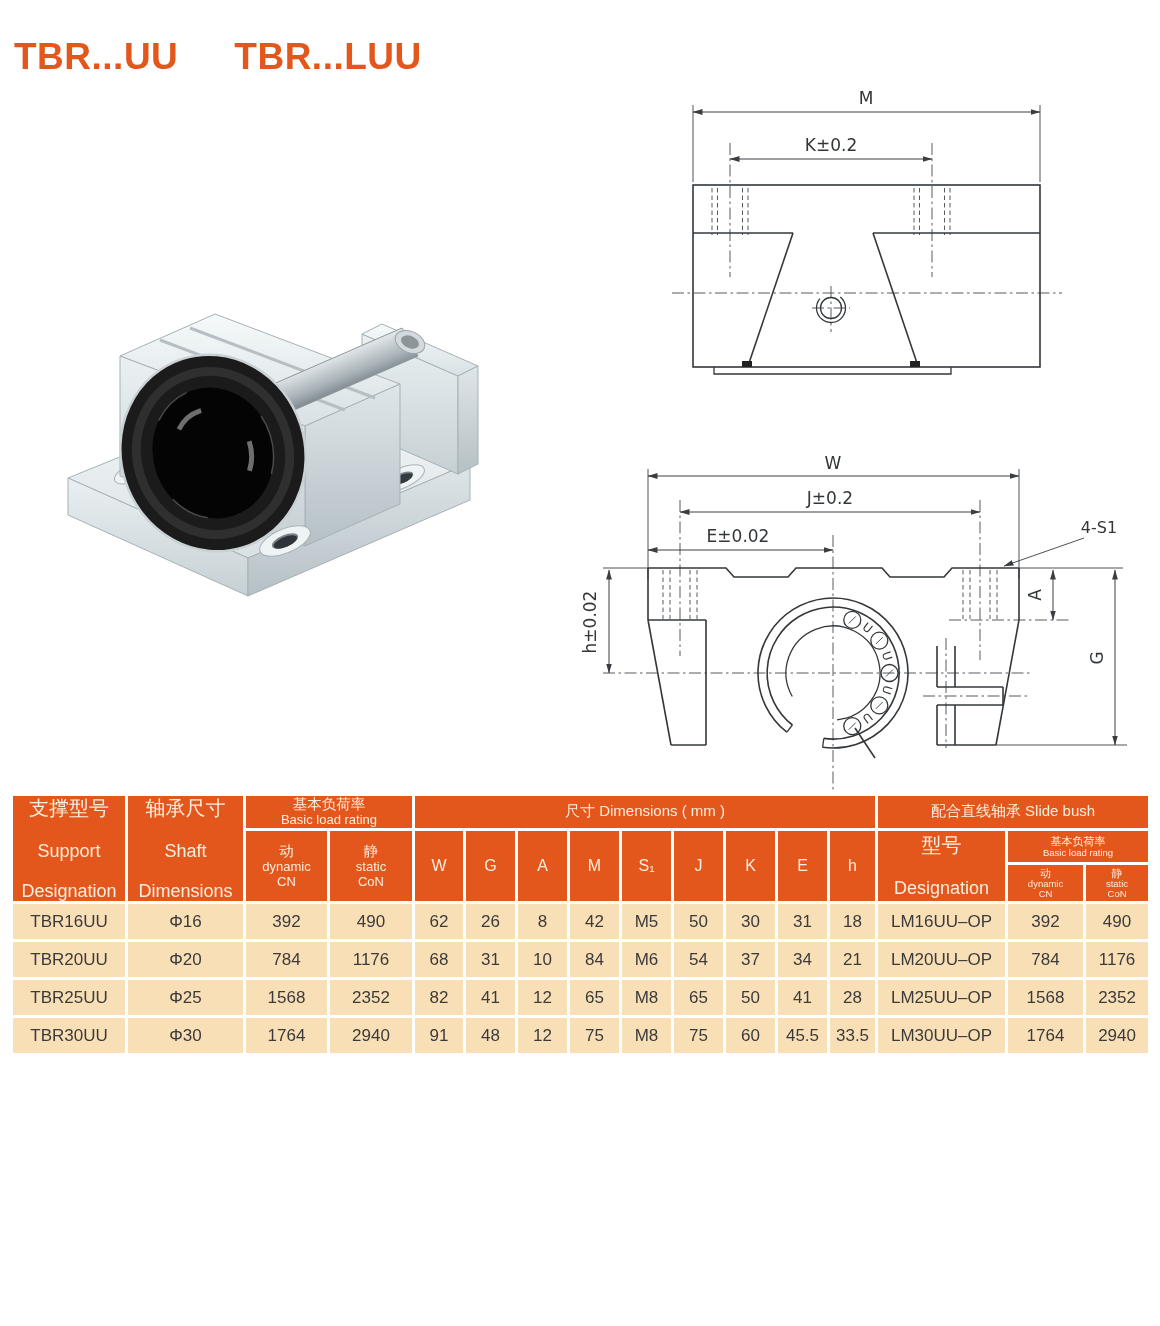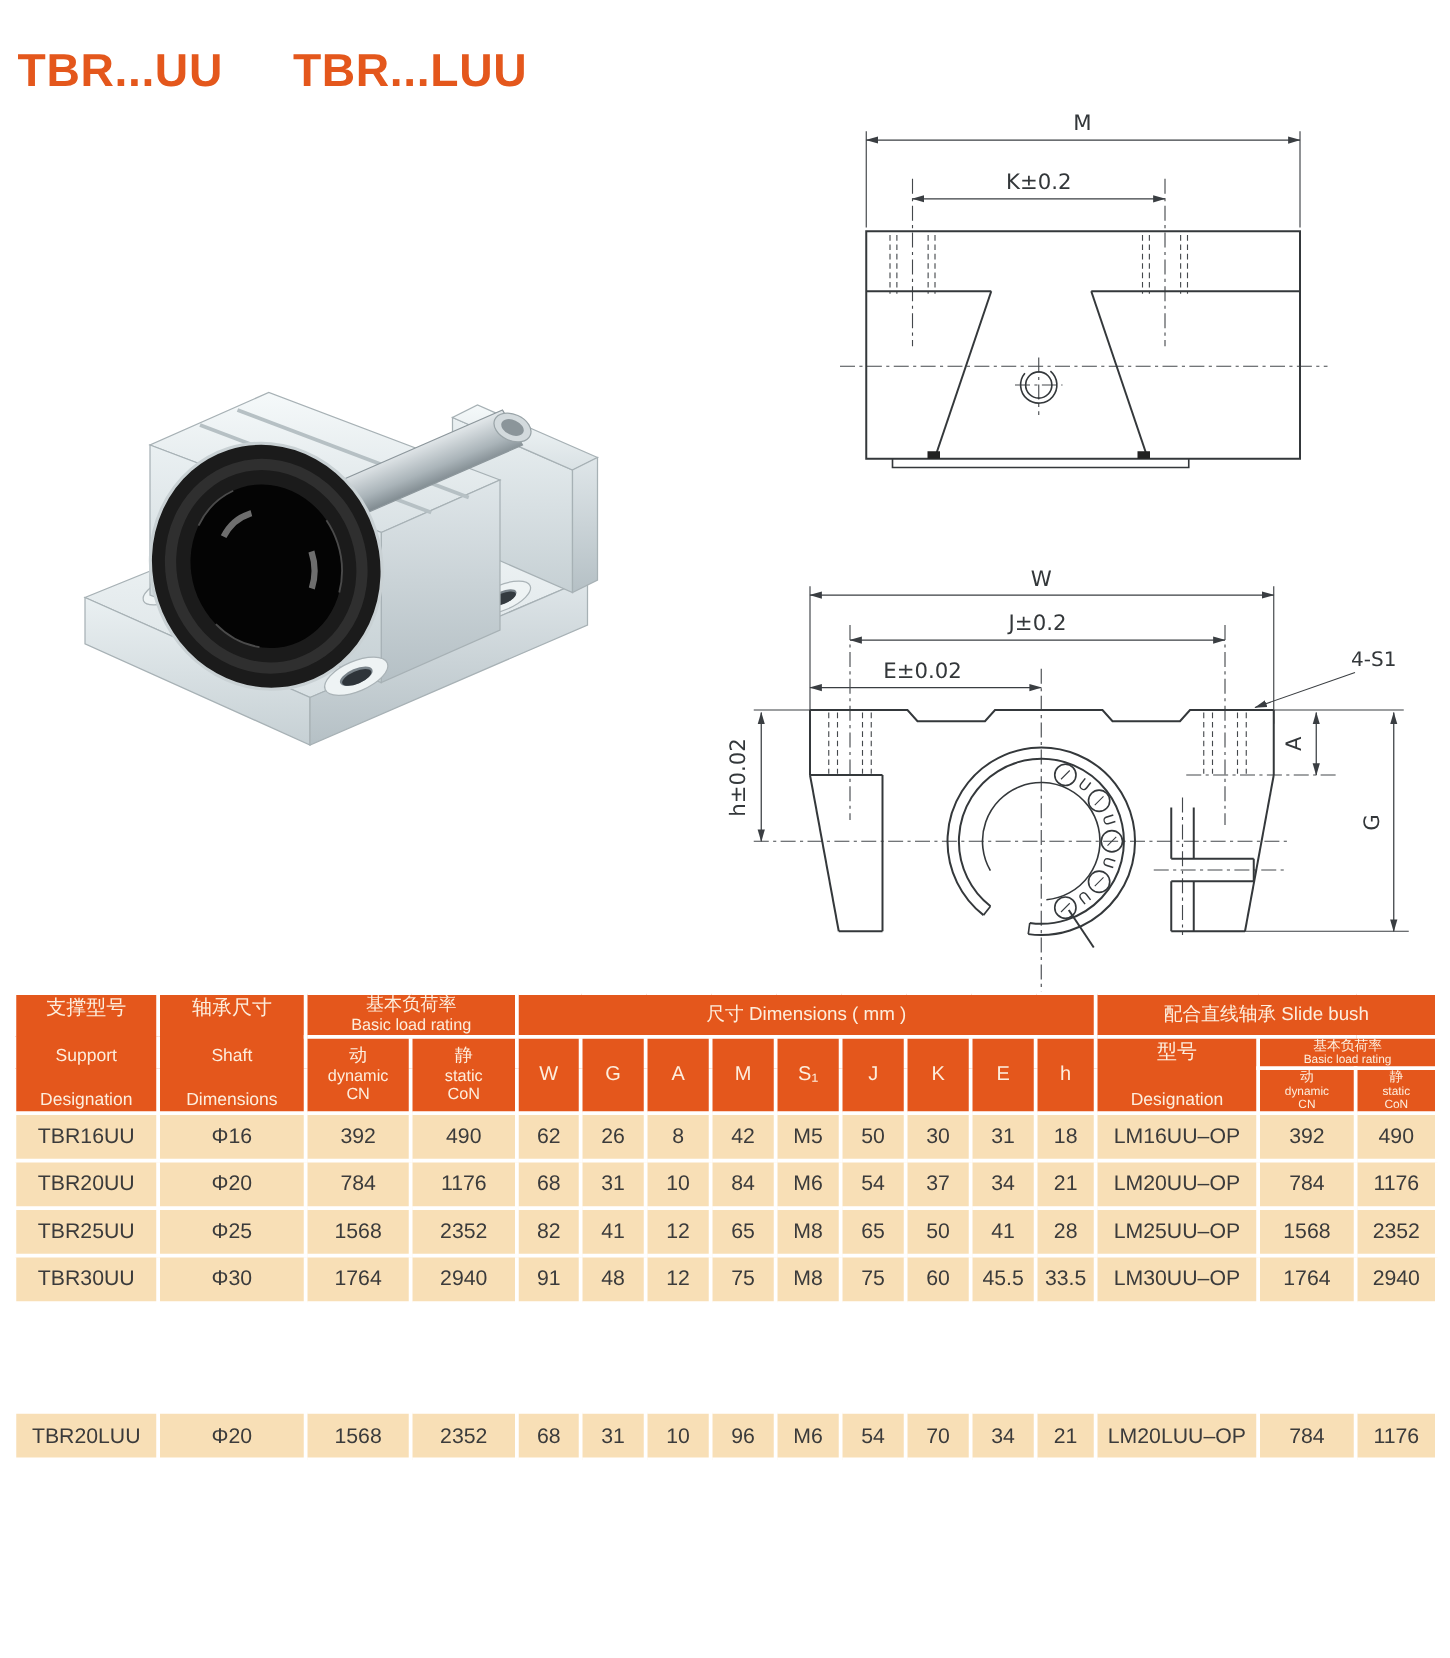--- a/index.html
+++ b/index.html
@@ -22,21 +22,21 @@
   .out{stroke:#34383b;stroke-width:1.6;fill:none;}
   .out2{stroke:#34383b;stroke-width:1.3;fill:none;}
   
   .t1{position:absolute;left:10px;top:793px;}
   .t2pos{position:absolute;left:10px;top:1128px;}
   table.spec{border-collapse:collapse;table-layout:fixed;width:1138px;}
   table.spec th,table.spec td{border:3px solid #fff;padding:0;text-align:center;vertical-align:middle;}
   table.spec th{background:#e4571c;color:#fdeedd;font-weight:normal;}
   table.spec td{background:#f8dfb6;color:#3b3b3b;font-size:17px;height:35px;}
   thead tr.r1{height:32px;} thead tr.r2{height:22px;} thead tr.r3{height:32px;}
-  .zh{font-size:16px;line-height:1.25;} .en{font-size:14px;line-height:1.12;margin-top:20px;}
+  .zh{font-size:20px;line-height:1.25;} .en{font-size:18px;line-height:1.12;margin-top:20px;}
   .zh15{font-size:14.5px;line-height:1.2;} .en13{font-size:13px;line-height:1.1;}
   .one{font-size:15px;}
   .sm-zh{font-size:11px;line-height:1.15;} .sm-en{font-size:9.5px;line-height:1.05;}
   .dimletter{font-size:16px;}
 </style>
 </head>
 <body>
 
 <div class="page">
 
@@ -434,35 +434,17 @@
         <col style="width:52px">
           <col style="width:52px">
           <col style="width:52px">
           <col style="width:52px">
         <col style="width:48px">
           <col style="width:130px">
           <col style="width:78px">
           <col style="width:65px">
       </colgroup>
       <tbody>
-          <tr>
-            <td>TBR20LUU</td>
-            <td>Φ20</td>
-            <td>1568</td>
-            <td>2352</td>
-            <td>68</td>
-            <td>31</td>
-            <td>10</td>
-            <td>96</td>
-            <td>M6</td>
-            <td>54</td>
-            <td>70</td>
-            <td>34</td>
-            <td>21</td>
-            <td>LM20LUU–OP</td>
-            <td>784</td>
-            <td>1176</td>
-          </tr>
         </tbody>
     </table>
   </div>
 
 </div>
 
 </body></html>

